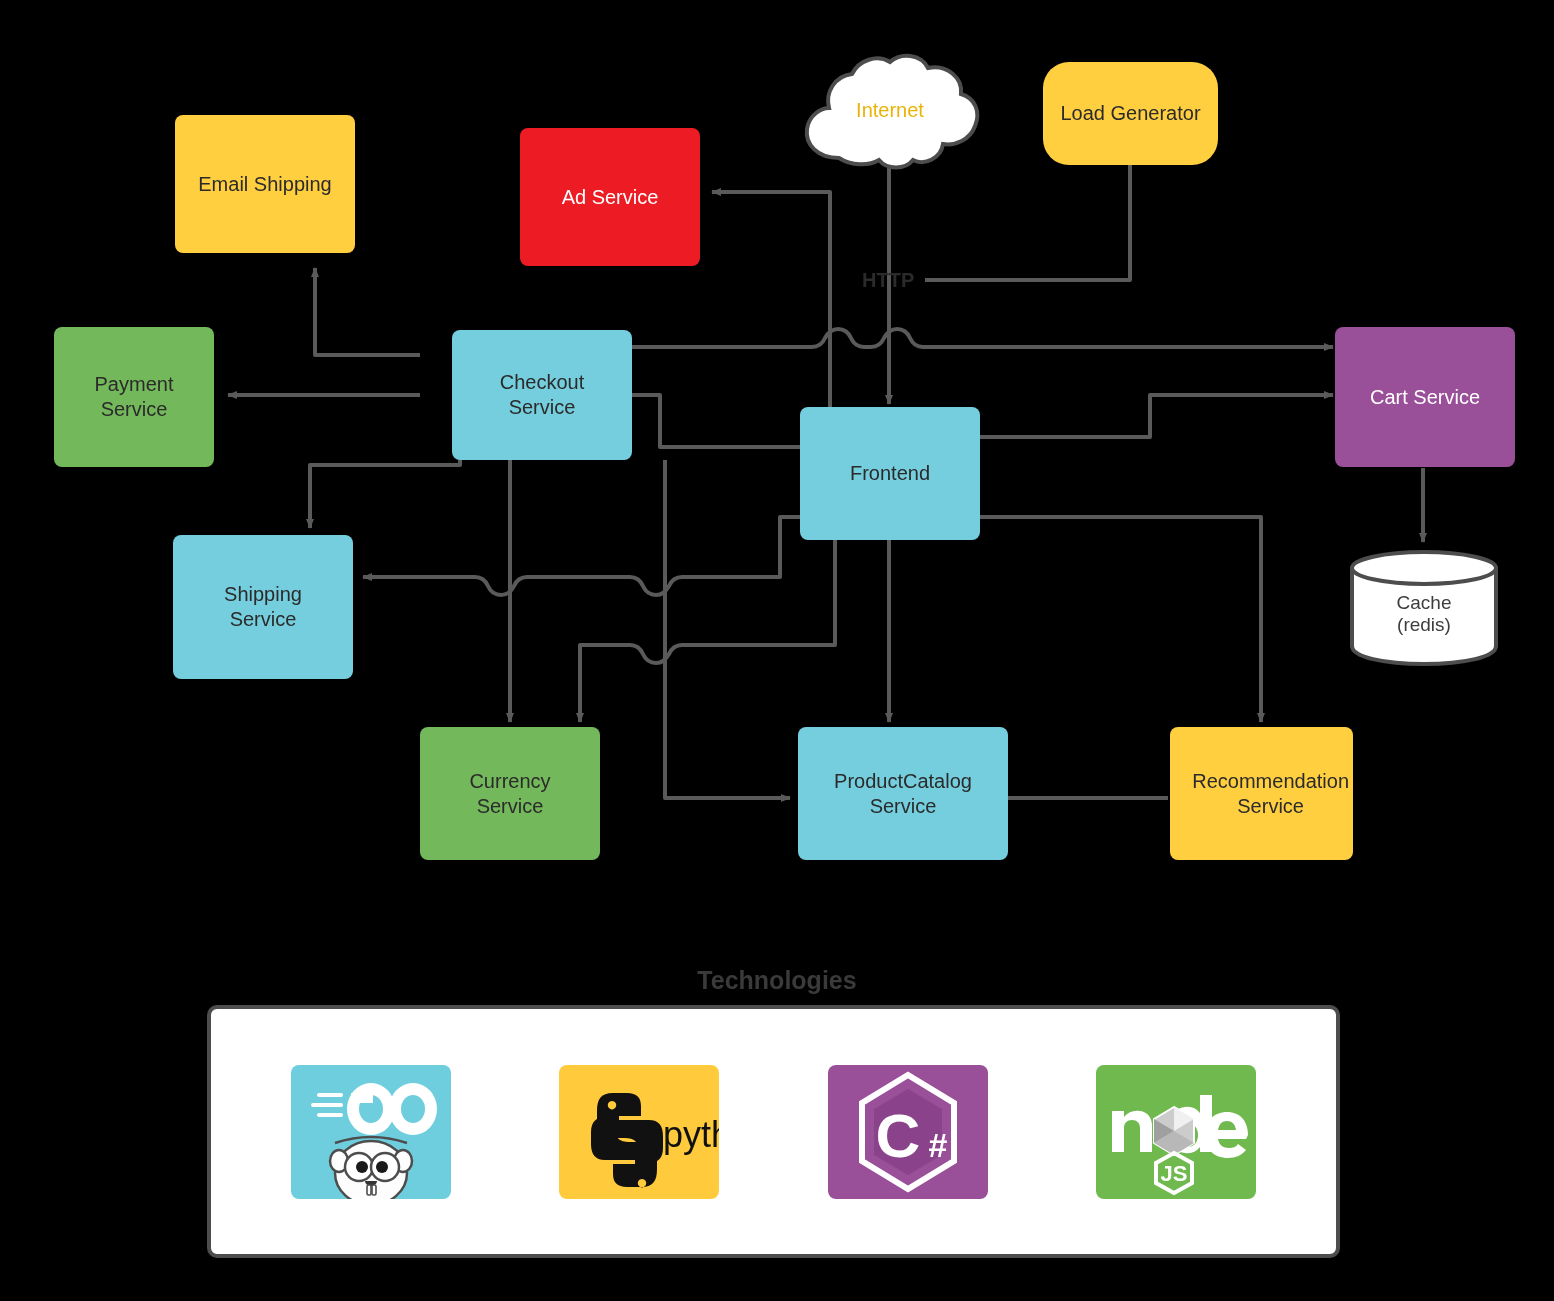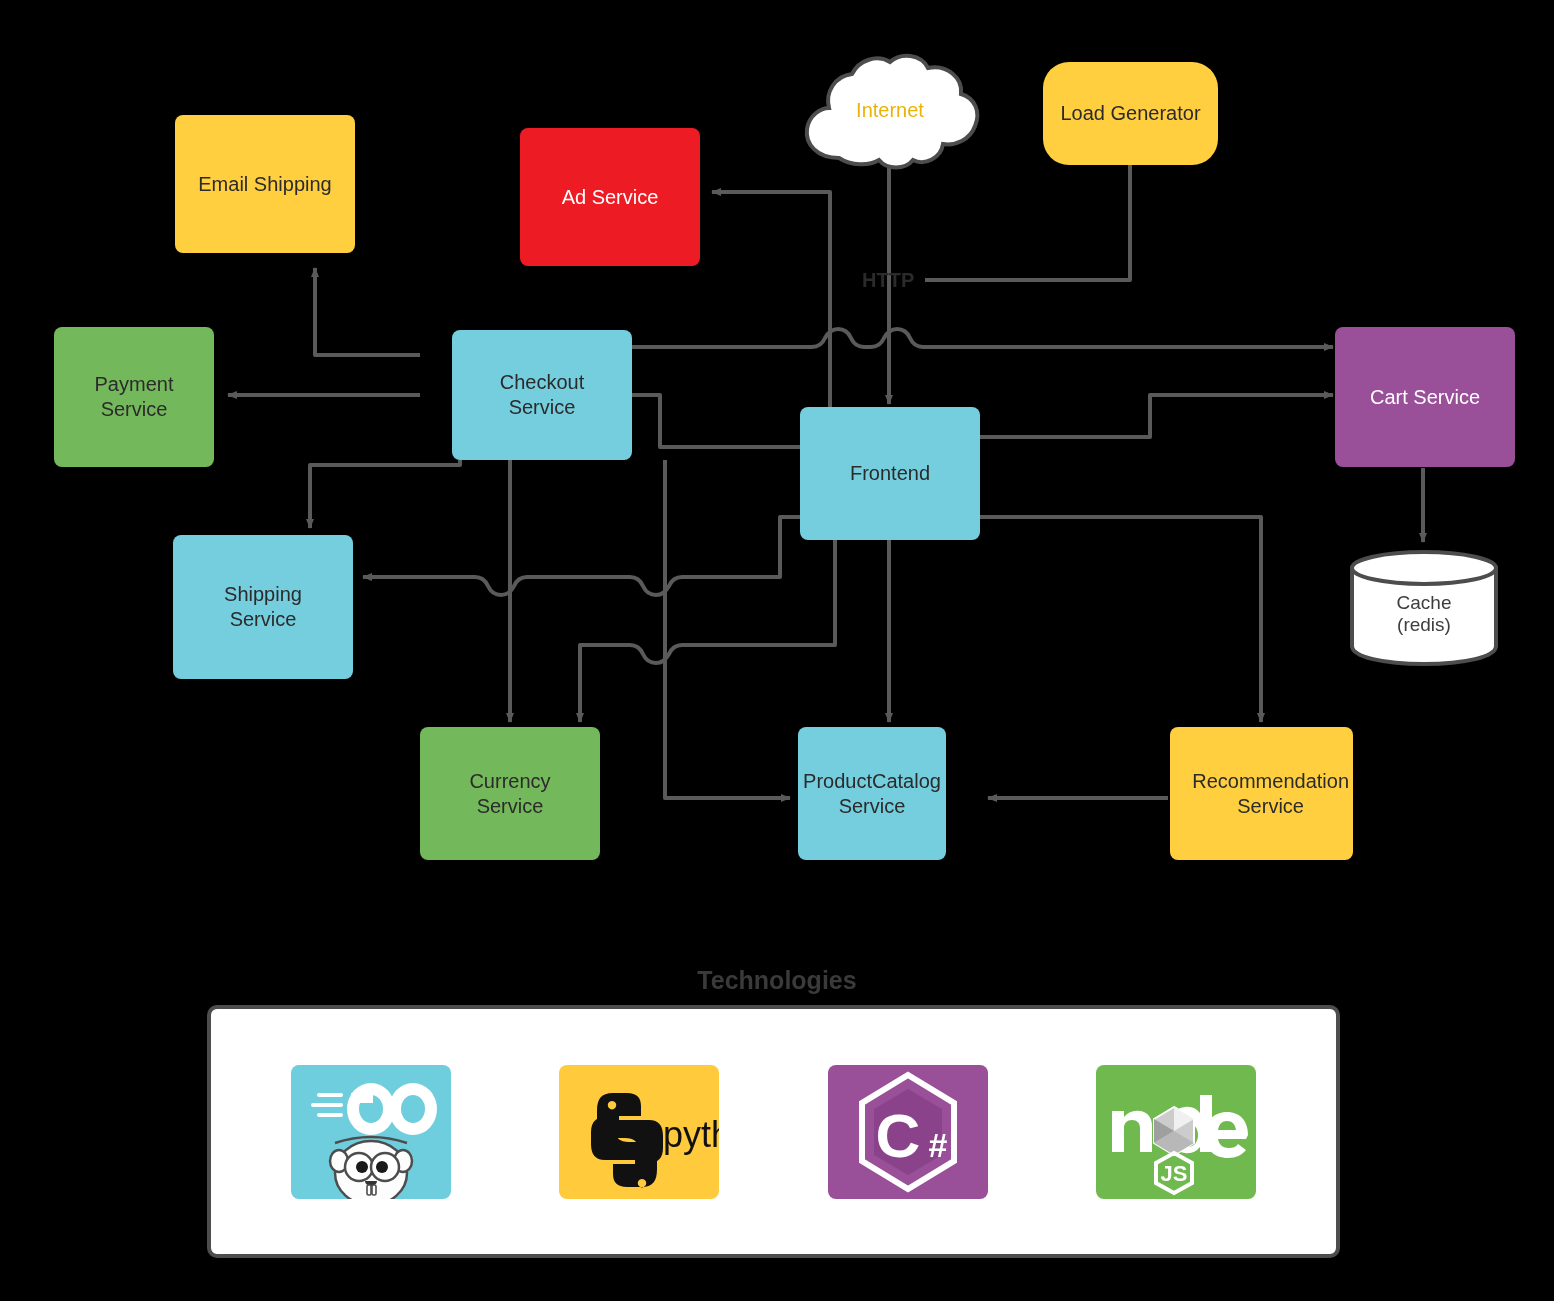--- a/index.html
+++ b/index.html
@@ -154,21 +154,21 @@
   <div class="node c-cyan" style="left:173px;top:535px;width:180px;height:144px;">
     <span class="lbl">Shipping
 Service</span>
   </div>
 
   <div class="node c-green" style="left:420px;top:727px;width:180px;height:133px;">
     <span class="lbl">Currency
 Service</span>
   </div>
 
-  <div class="node c-cyan" style="left:798px;top:727px;width:148px;height:133px;">
+  <div class="node c-cyan" style="left:798px;top:727px;width:210px;height:133px;">
     <span class="lbl">ProductCatalog
 Service</span>
   </div>
 
   <div class="node c-yellow" style="left:1170px;top:727px;width:183px;height:133px;justify-content:flex-end;">
     <span class="lbl">Recommendation
 Service</span>
   </div>
 
   <div class="edge-label" style="left:862px;top:269px;">HTTP</div>

